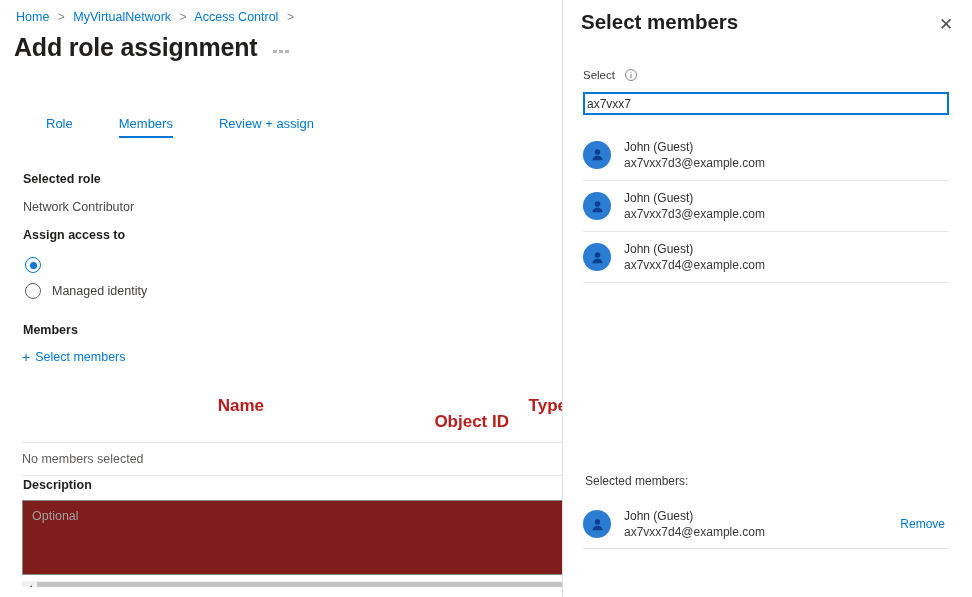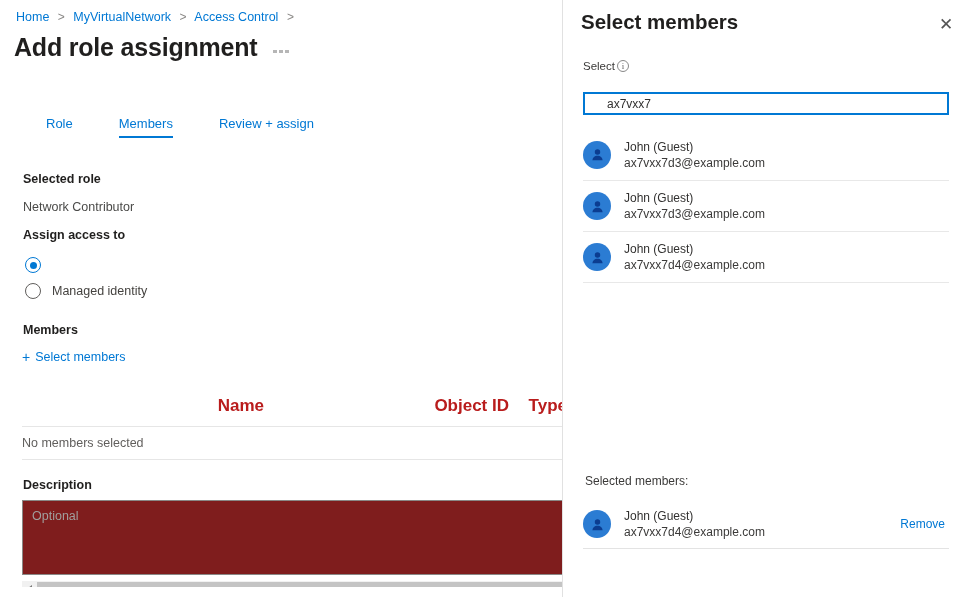--- a/index.html
+++ b/index.html
@@ -96,21 +96,21 @@
   }
 
   
   .mtable { position: absolute; left: 22px; top: 396px; width: 545px; }
   .mtable .thead {
     display: flex; font-size: 17px; font-weight: bold; color: #b91c1c;
     padding-bottom: 10px;
     text-align: right;
   }
   .mtable .col-name { width: 242px; }
-  .mtable .col-oid  { width: 245px; }
+  .mtable .col-oid  { width: 245px; margin-top: 16px; }
   .mtable .col-type { width: 58px; }
   .mtable .divider { height: 1px; background: #e6e6e6; }
   .mtable .trow {
     display: flex; align-items: center; height: 32px;
     font-size: 12.5px; color: #605e5c;
   }
 
   #description-head { left: 23px; top: 478px; }
 
   .desc-box {
@@ -156,36 +156,36 @@
     font-size: 20.5px; font-weight: bold; color: #201f1e;
   }
   .panel-close {
     position: absolute; right: 14px; top: 12px;
     width: 24px; height: 24px; display: flex;
     align-items: center; justify-content: center;
     font-size: 17px; color: #555; cursor: pointer; line-height: 1;
   }
 
   .field-label-row {
-    position: absolute; left: 20px; top: 60px;
-    display: flex; align-items: center; gap: 2px;
+    position: absolute; left: 20px; top: 69px;
+    display: flex; align-items: center; gap: 10px;
   }
   .field-label { font-size: 11.5px; color: #3b3a39; }
   .info-icon {
     width: 12px; height: 12px; border-radius: 50%;
     border: 1px solid #888; color: #666;
     font-size: 9px; line-height: 10px; text-align: center;
     font-family: "Liberation Serif", serif; cursor: pointer;
     display: inline-block;
   }
   .search-input {
     position: absolute; left: 20px; top: 92px;
     width: 366px; height: 23px;
     border: 2px solid #0078d4; background: #fff;
-    font-size: 12px; color: #323130; padding: 0 22px;
+    font-size: 12px; color: #323130; padding: 0 2px;
     font-family: "Liberation Sans", sans-serif; outline: none;
   }
 
   .results { position: absolute; left: 20px; top: 129px; width: 366px; }
   .result-row {
     display: flex; align-items: center; gap: 13px;
     height: 51px; cursor: pointer;
   }
   .result-row + .result-row { border-top: 1px solid #e8e8e8; }
   .results .bottom-rule { height: 1px; background: #e8e8e8; }

